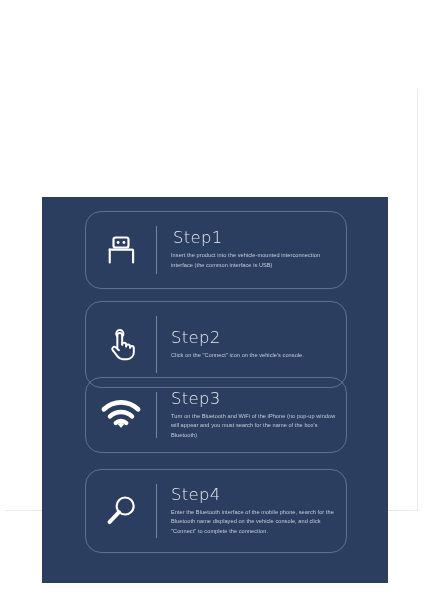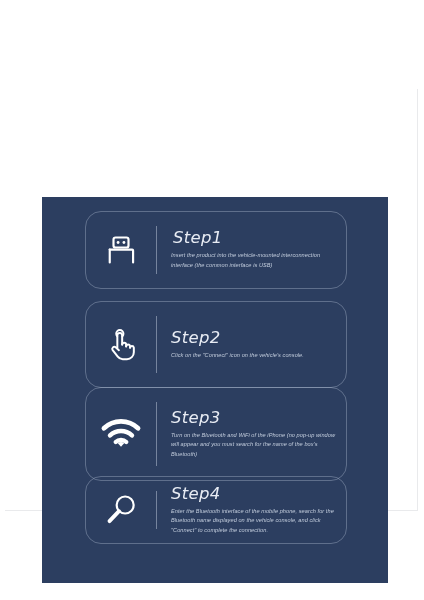--- a/index.html
+++ b/index.html
@@ -75,21 +75,20 @@
     align-self: stretch;
     margin: 14px 0;
     background: rgba(208, 218, 236, 0.45);
     flex: 0 0 1px;
   }
 
   .card-text-zone {
     flex: 1 1 auto;
     padding: 8px 10px 8px 14px;
     min-width: 0;
-    font-style: italic;
   }
 
   .step-title {
     color: #e8ecf4;
     font-size: 16.5px;
     font-weight: 300;
     letter-spacing: 0.3px;
     line-height: 1.1;
     margin: 0 0 4px 0;
     font-family: "DejaVu Sans", sans-serif;
@@ -100,22 +99,22 @@
     font-size: 5.6px;
     line-height: 1.72;
     margin: 0;
     font-family: "Liberation Sans", sans-serif;
     letter-spacing: 0.06px;
   }
 
   
   #card-step1 { top: 14px;  height: 78px; }
   #card-step2 { top: 104px; height: 87px; }
-  #card-step3 { top: 190px; height: 94px; }
-  #card-step4 { top: 279px; height: 68px; }
+  #card-step3 { top: 180px; height: 76px; }
+  #card-step4 { top: 272px; height: 84px; }
 
   #card-step1 .step-title { margin-left: 2px; }
 
   .icon-svg {
     display: block;
   }
 </style>
 </head>
 <body>
 

